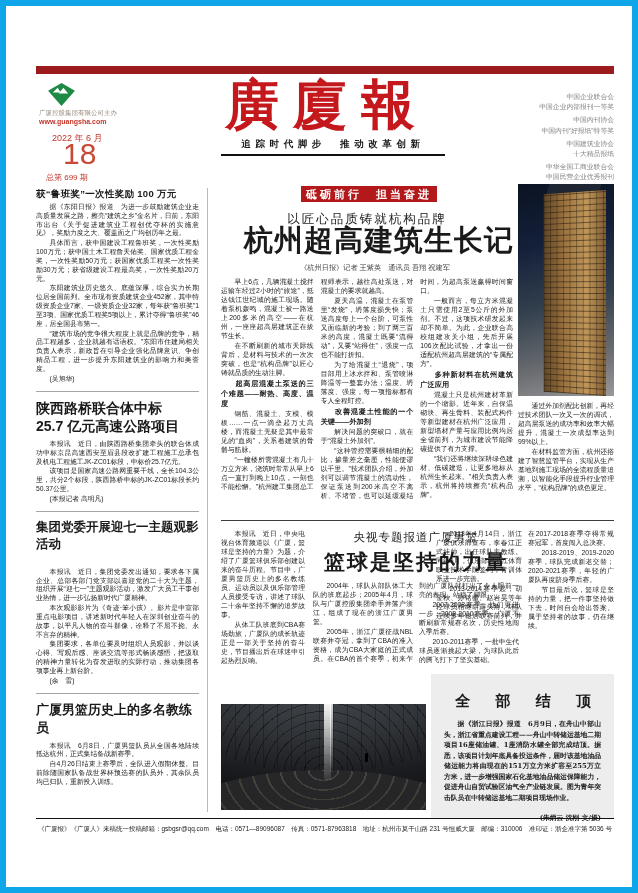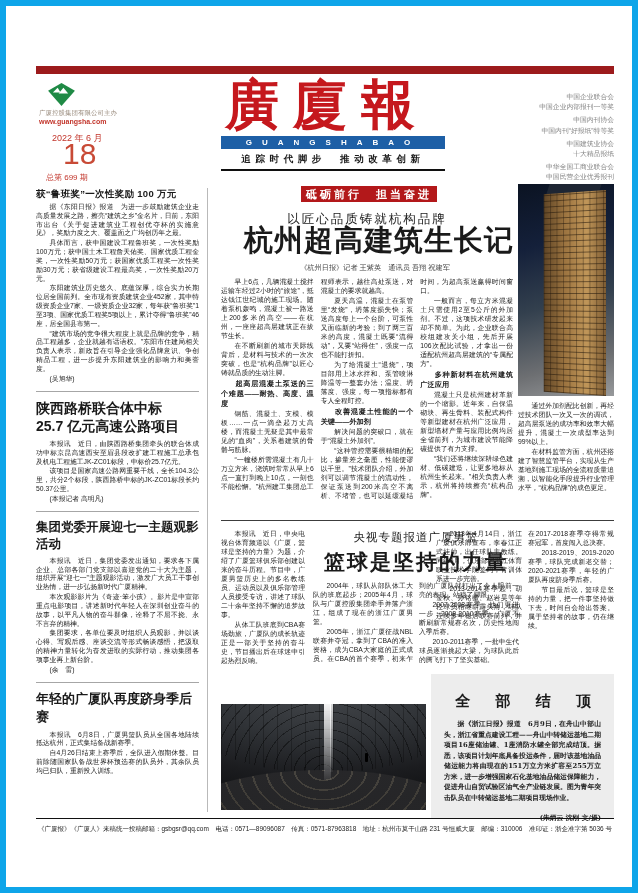--- a/index.html
+++ b/index.html
@@ -24,21 +24,21 @@
           padding:2px 0 3px;border-bottom:2.5px solid #101010;white-space:nowrap;overflow:hidden;}
   .awards{position:absolute;left:430px;top:86px;width:178px;text-align:right;
           font-size:6.8px;color:#868686;line-height:1.5;}
   .awards div:nth-child(3),.awards div:nth-child(5),.awards div:nth-child(7){margin-top:3px;}
   
   .leftcol{position:absolute;left:30px;top:182px;width:163px;height:626px;overflow:hidden;}
   .vdiv{position:absolute;left:201px;top:182px;width:1px;height:624px;background:#b9b9b9;}
   .lk{font-size:9.5px;font-weight:bold;margin:0 0 2px;letter-spacing:.3px;}
   .lh1{font-size:14.5px;font-weight:bold;letter-spacing:.4px;margin:0 0 6px;line-height:1.2;}
   .lh2{font-size:14px;font-weight:bold;white-space:pre-line;line-height:1.3;margin:0 0 5px;}
-  .lh3{font-size:12.5px;font-weight:bold;margin:0 0 4px;}
+  .lh3{font-size:12.5px;font-weight:bold;margin:0 0 15px;}
   .lh4{font-size:13px;font-weight:bold;margin:0 0 5px;}
   .lbody p{margin:0 0 1px;font-size:6.8px;line-height:1.3;text-align:justify;text-indent:2em;}
   .attr{font-size:6.8px;text-align:right;margin:0;}
   .sep{border:none;border-top:1px solid #a6a6a6;margin:7px 0;}
   
   .rightarea{position:absolute;left:215px;top:178px;width:393px;height:640px;}
   .mainart{position:absolute;left:0;top:0;width:393px;height:332px;}
   .banner{position:absolute;left:80px;top:2px;width:136px;height:16px;line-height:16px;
           background:#b3181a;color:#fff;font-size:11px;font-weight:bold;letter-spacing:3px;text-align:center;}
   .mk{position:absolute;left:0;top:27px;width:292px;text-align:center;font-size:12.5px;letter-spacing:2px;}
@@ -119,21 +119,20 @@
     </svg>
   </div>
   <div class="publisher">广厦控股集团有限公司主办</div>
   <div class="website">www.guangsha.com</div>
   <div class="dateline">2022 年 6 月</div>
   <div class="day">18</div>
   <div class="issue">总第 699 期</div>
 
   <div class="mastwrap">
     <div class="masthead">廣廈報</div>
-    <div class="pinband">GUANGSHABAO</div>
     <div class="slogan">追踪时代脚步　推动改革创新</div>
   </div>
 
   <div class="awards">
     <div>中国企业联合会</div>
     <div>中国企业内部报刊一等奖</div>
     <div>中国内刊协会</div>
     <div>中国内刊“好报纸”特等奖</div>
     <div>中国建筑业协会</div>
     <div>十大精品报纸</div>
@@ -167,21 +166,21 @@
       <div class="lh3">集团党委开展迎七一主题观影活动</div>
       <div class="lbody">
         <p>本报讯　近日，集团党委发出通知，要求各下属企业、总部各部门党支部以喜迎党的二十大为主题，组织开展“迎七一”主题观影活动，激发广大员工干事创业热情，进一步弘扬新时代广厦精神。</p>
         <p>本次观影影片为《奇迹·笨小孩》。影片是中宣部重点电影项目，讲述新时代年轻人在深圳创业奋斗的故事，以平凡人物的奋斗群像，诠释了不屈不挠、永不言弃的精神。</p>
         <p>集团要求，各单位要及时组织人员观影，并以谈心得、写观后感、座谈交流等形式畅谈感悟，把汲取的精神力量转化为奋发进取的实际行动，推动集团各项事业再上新台阶。</p>
         <p class="attr">(余　雷)</p>
       </div>
     </div>
     <hr class="sep">
     <div>
-      <div class="lh4">年轻的广厦队再度跻身季后赛</div>
+      <div class="lh4">广厦男篮历史上的多名教练员</div>
       <div class="lbody">
         <p>本报讯　6月8日，广厦男篮队员从全国各地陆续抵达杭州，正式集结备战新赛季。</p>
         <p>自4月26日结束上赛季后，全队进入假期休整。目前除随国家队备战世界杯预选赛的队员外，其余队员均已归队，重新投入训练。</p>
 
       </div>
     </div>
   </div>
   <div class="vdiv"></div>
 
   <div class="rightarea">

